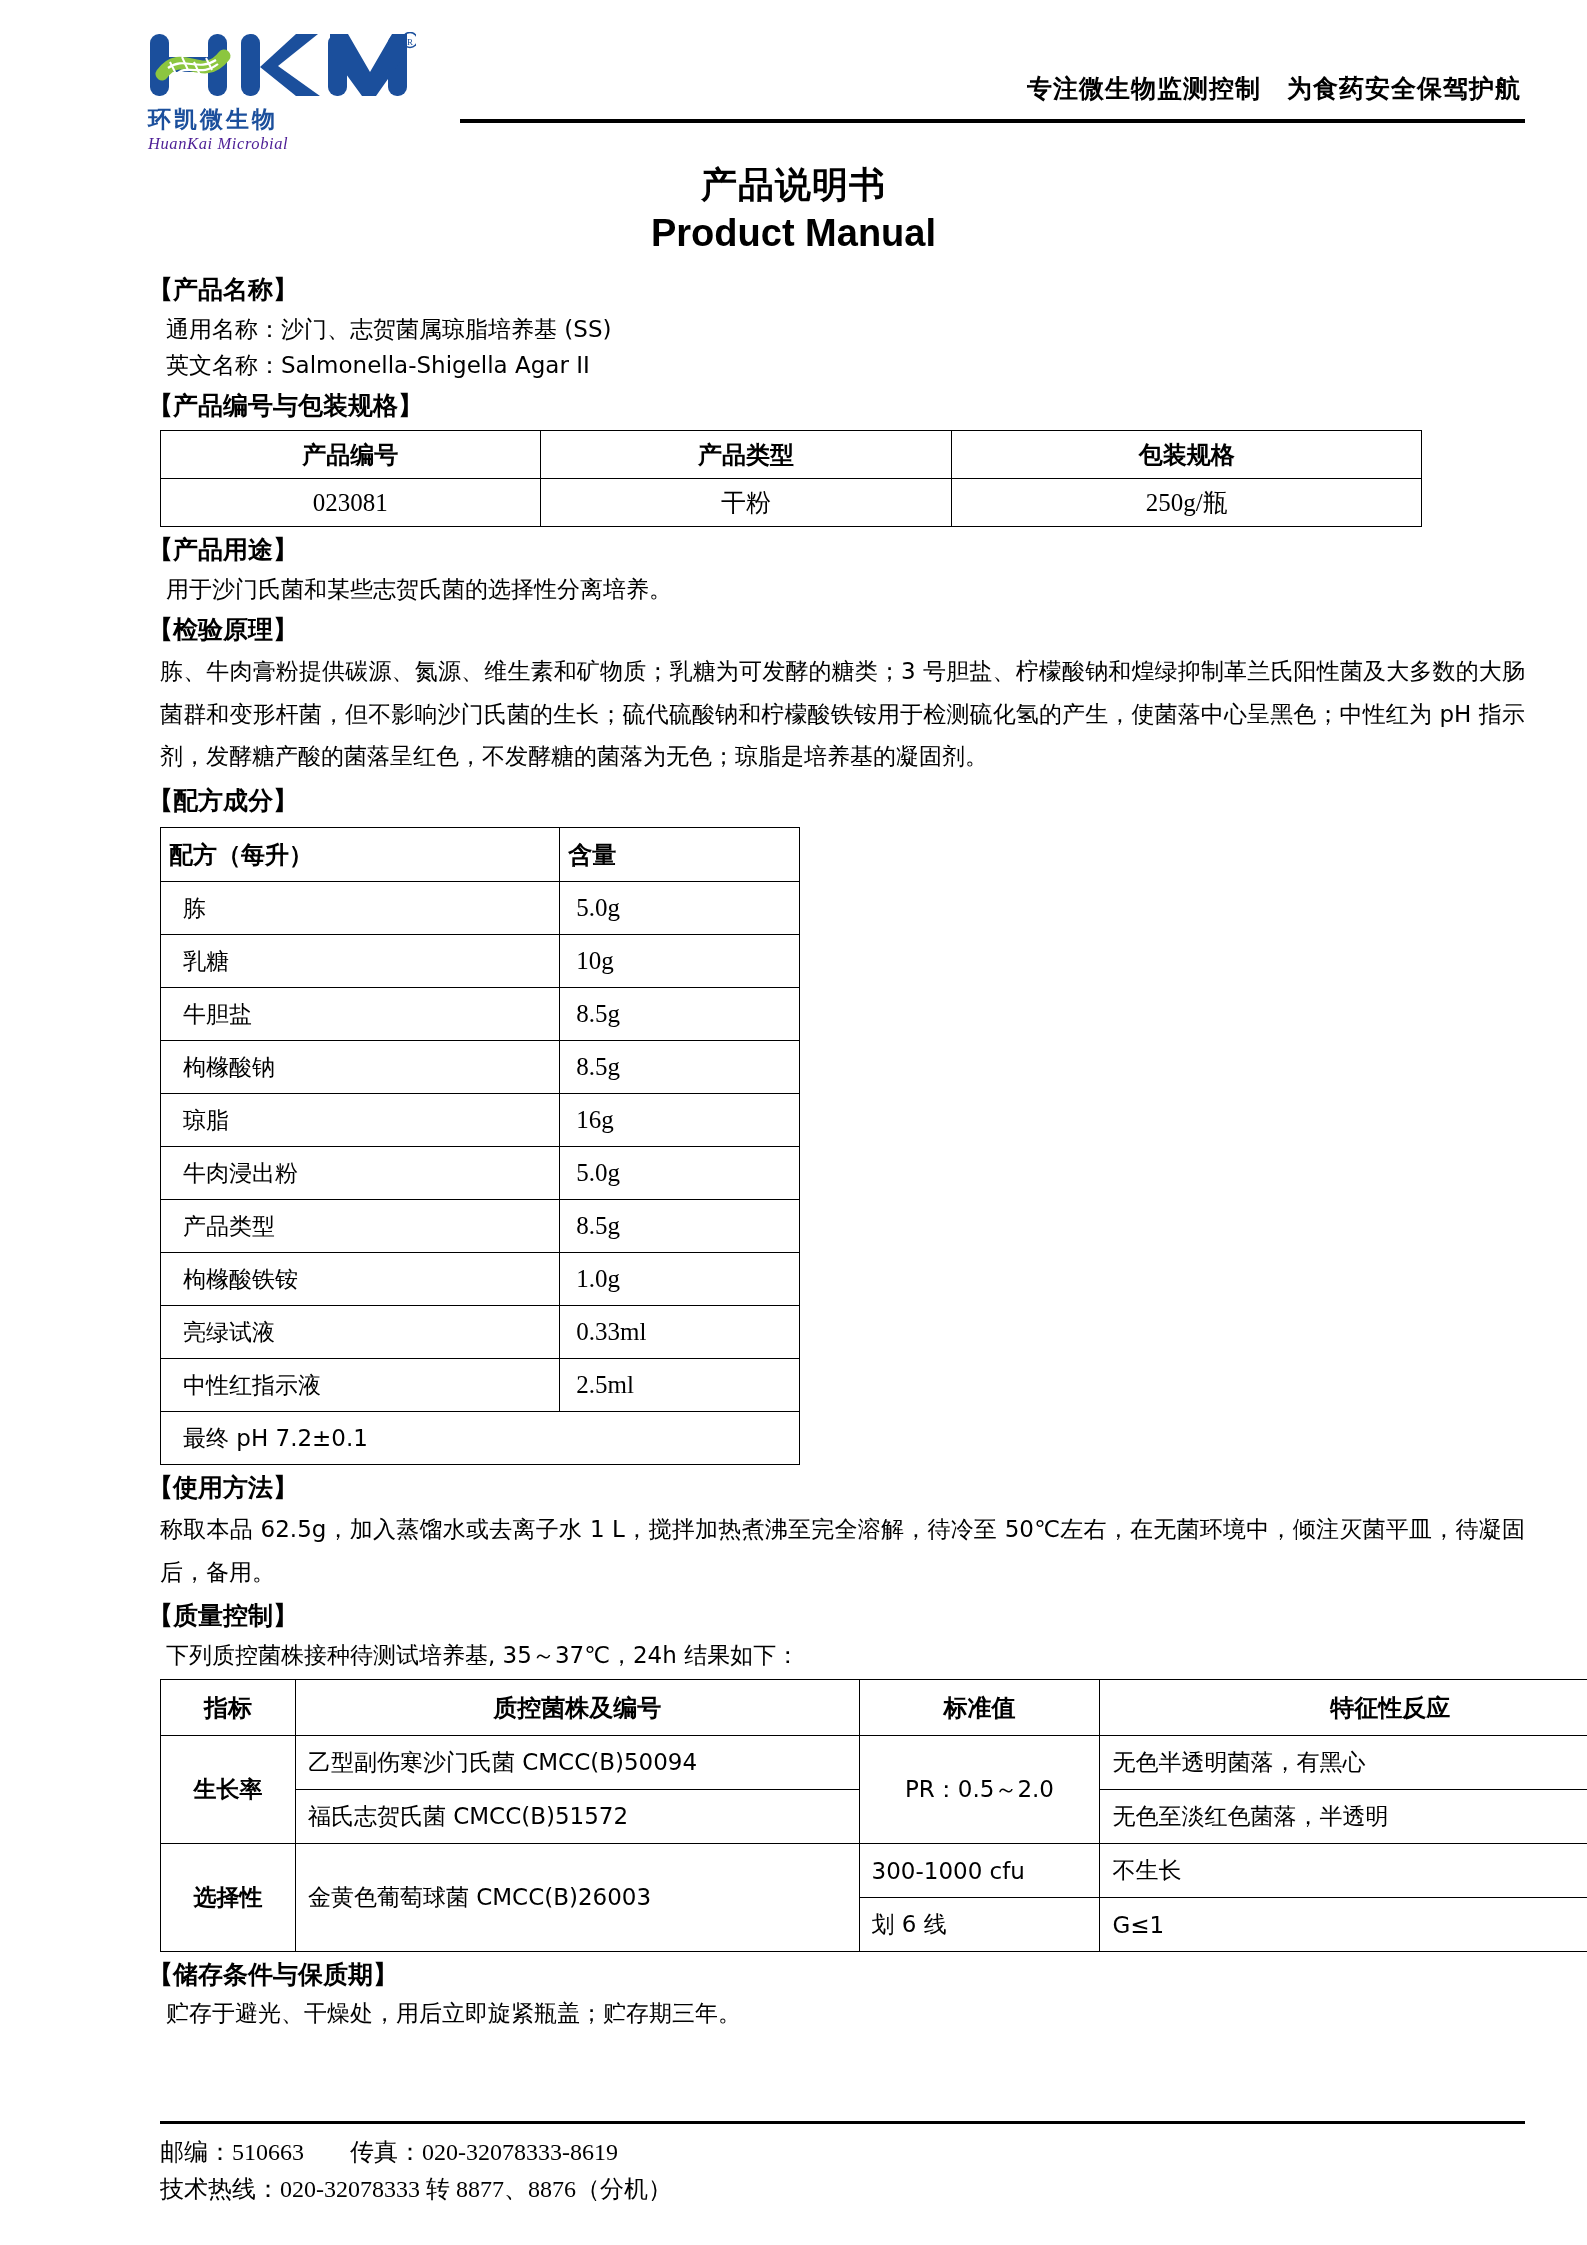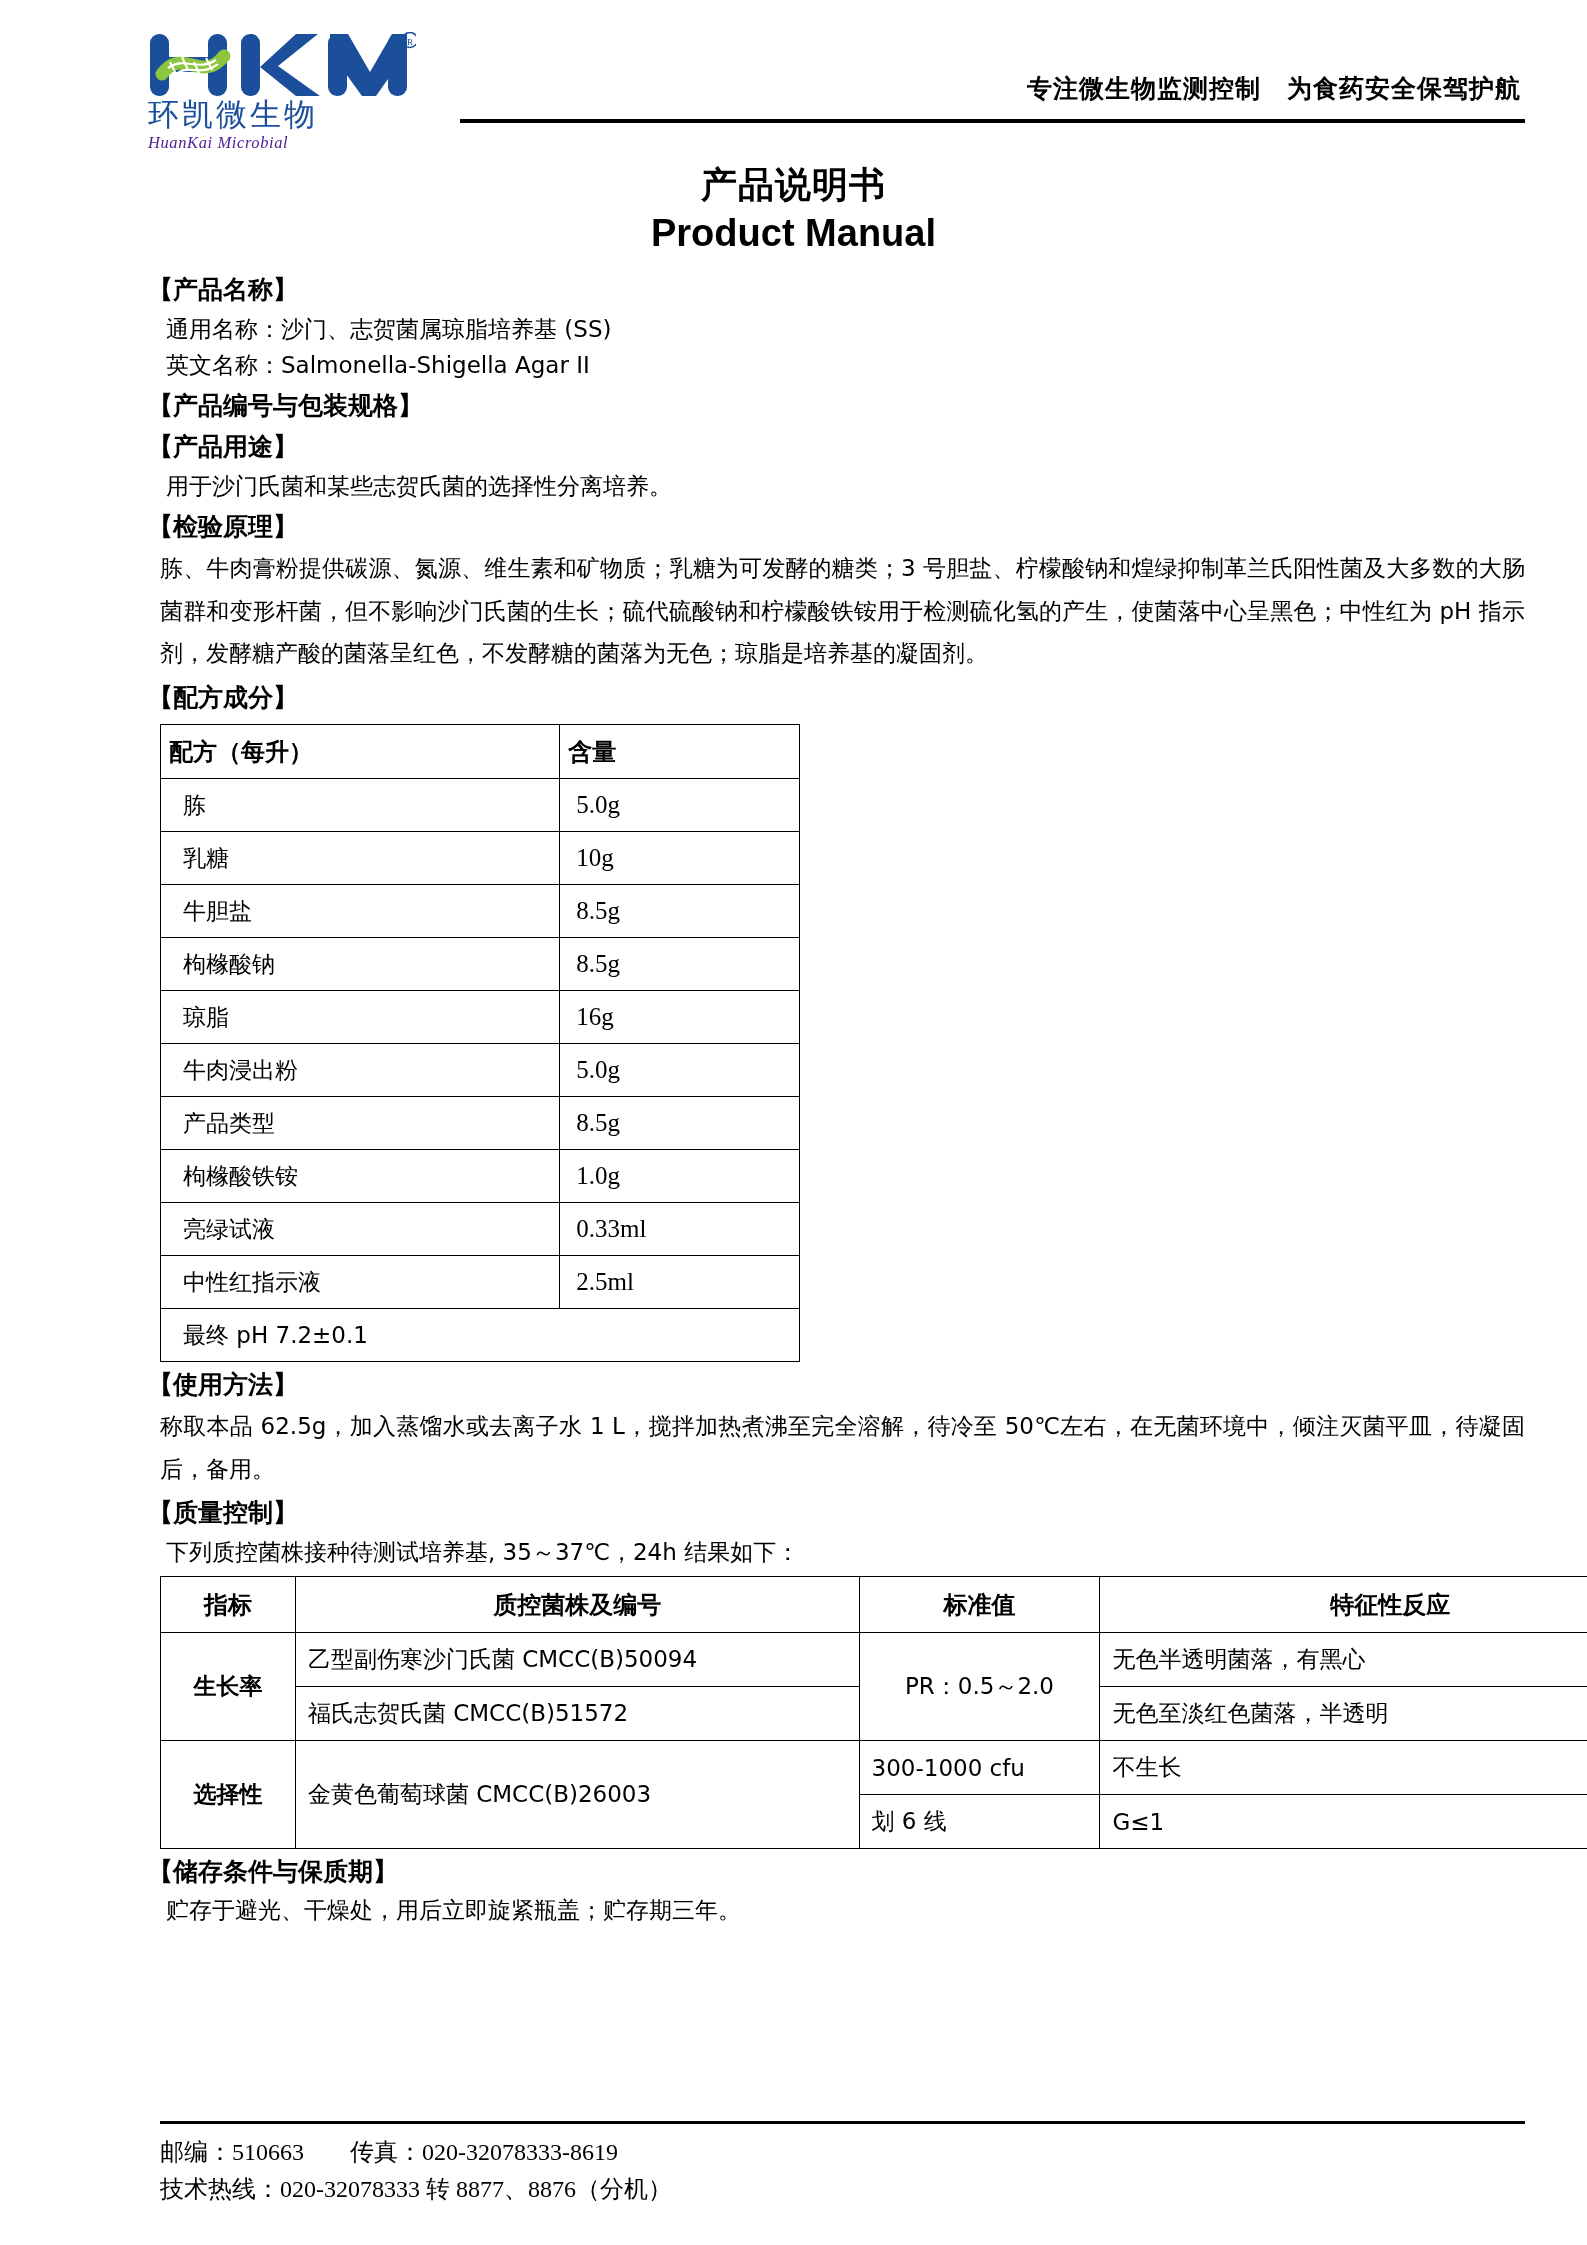--- a/index.html
+++ b/index.html
@@ -33,26 +33,26 @@
     position: relative;
     padding-top: 10px;
   }
   .logo-mark {
     position: relative;
     width: 268px;
     height: 66px;
   }
   .logo-sub-cn {
     font-family: "DejaVu Sans", sans-serif;
-    font-size: 31px;
-    font-weight: 400;
+    font-size: 23px;
+    font-weight: 700;
     color: #1b4f9c;
     letter-spacing: 3px;
     line-height: 1.0;
-    margin-top: 1px;
+    margin-top: 10px;
     white-space: nowrap;
   }
   .logo-sub-en {
     font-family: "Liberation Serif", serif;
     font-style: italic;
     font-size: 16.5px;
     color: #4c1d95;
     letter-spacing: 0.6px;
     margin-top: 3px;
     white-space: nowrap;
@@ -285,20 +285,41 @@
     <div class="title-en">Product Manual</div>
   </div>
 
   <div class="body">
 
     <div class="sec-head">【产品名称】</div>
     <div class="para indent">通用名称：沙门、志贺菌属琼脂培养基 (SS)</div>
     <div class="para indent">英文名称：Salmonella-Shigella Agar II</div>
 
     <div class="sec-head">【产品编号与包装规格】</div>
+    <table class="tbl-spec">
+      <colgroup>
+          <col class="c1">
+          <col class="c2">
+          <col class="c3">
+        </colgroup>
+      <thead>
+        <tr>
+          <th>产品编号</th>
+          <th>产品类型</th>
+          <th>包装规格</th>
+        </tr>
+      </thead>
+      <tbody>
+        <tr>
+          <td>023081</td>
+          <td>干粉</td>
+          <td>250g/瓶</td>
+        </tr>
+      </tbody>
+    </table>
 
     <div class="sec-head">【产品用途】</div>
     <div class="para indent">用于沙门氏菌和某些志贺氏菌的选择性分离培养。</div>
 
     <div class="sec-head">【检验原理】</div>
     <div class="para just">胨、牛肉膏粉提供碳源、氮源、维生素和矿物质；乳糖为可发酵的糖类；3 号胆盐、柠檬酸钠和煌绿抑制革兰氏阳性菌及大多数的大肠菌群和变形杆菌，但不影响沙门氏菌的生长；硫代硫酸钠和柠檬酸铁铵用于检测硫化氢的产生，使菌落中心呈黑色；中性红为 pH 指示剂，发酵糖产酸的菌落呈红色，不发酵糖的菌落为无色；琼脂是培养基的凝固剂。</div>
 
     <div class="sec-head">【配方成分】</div>
     <table class="tbl-formula">
       <colgroup>

